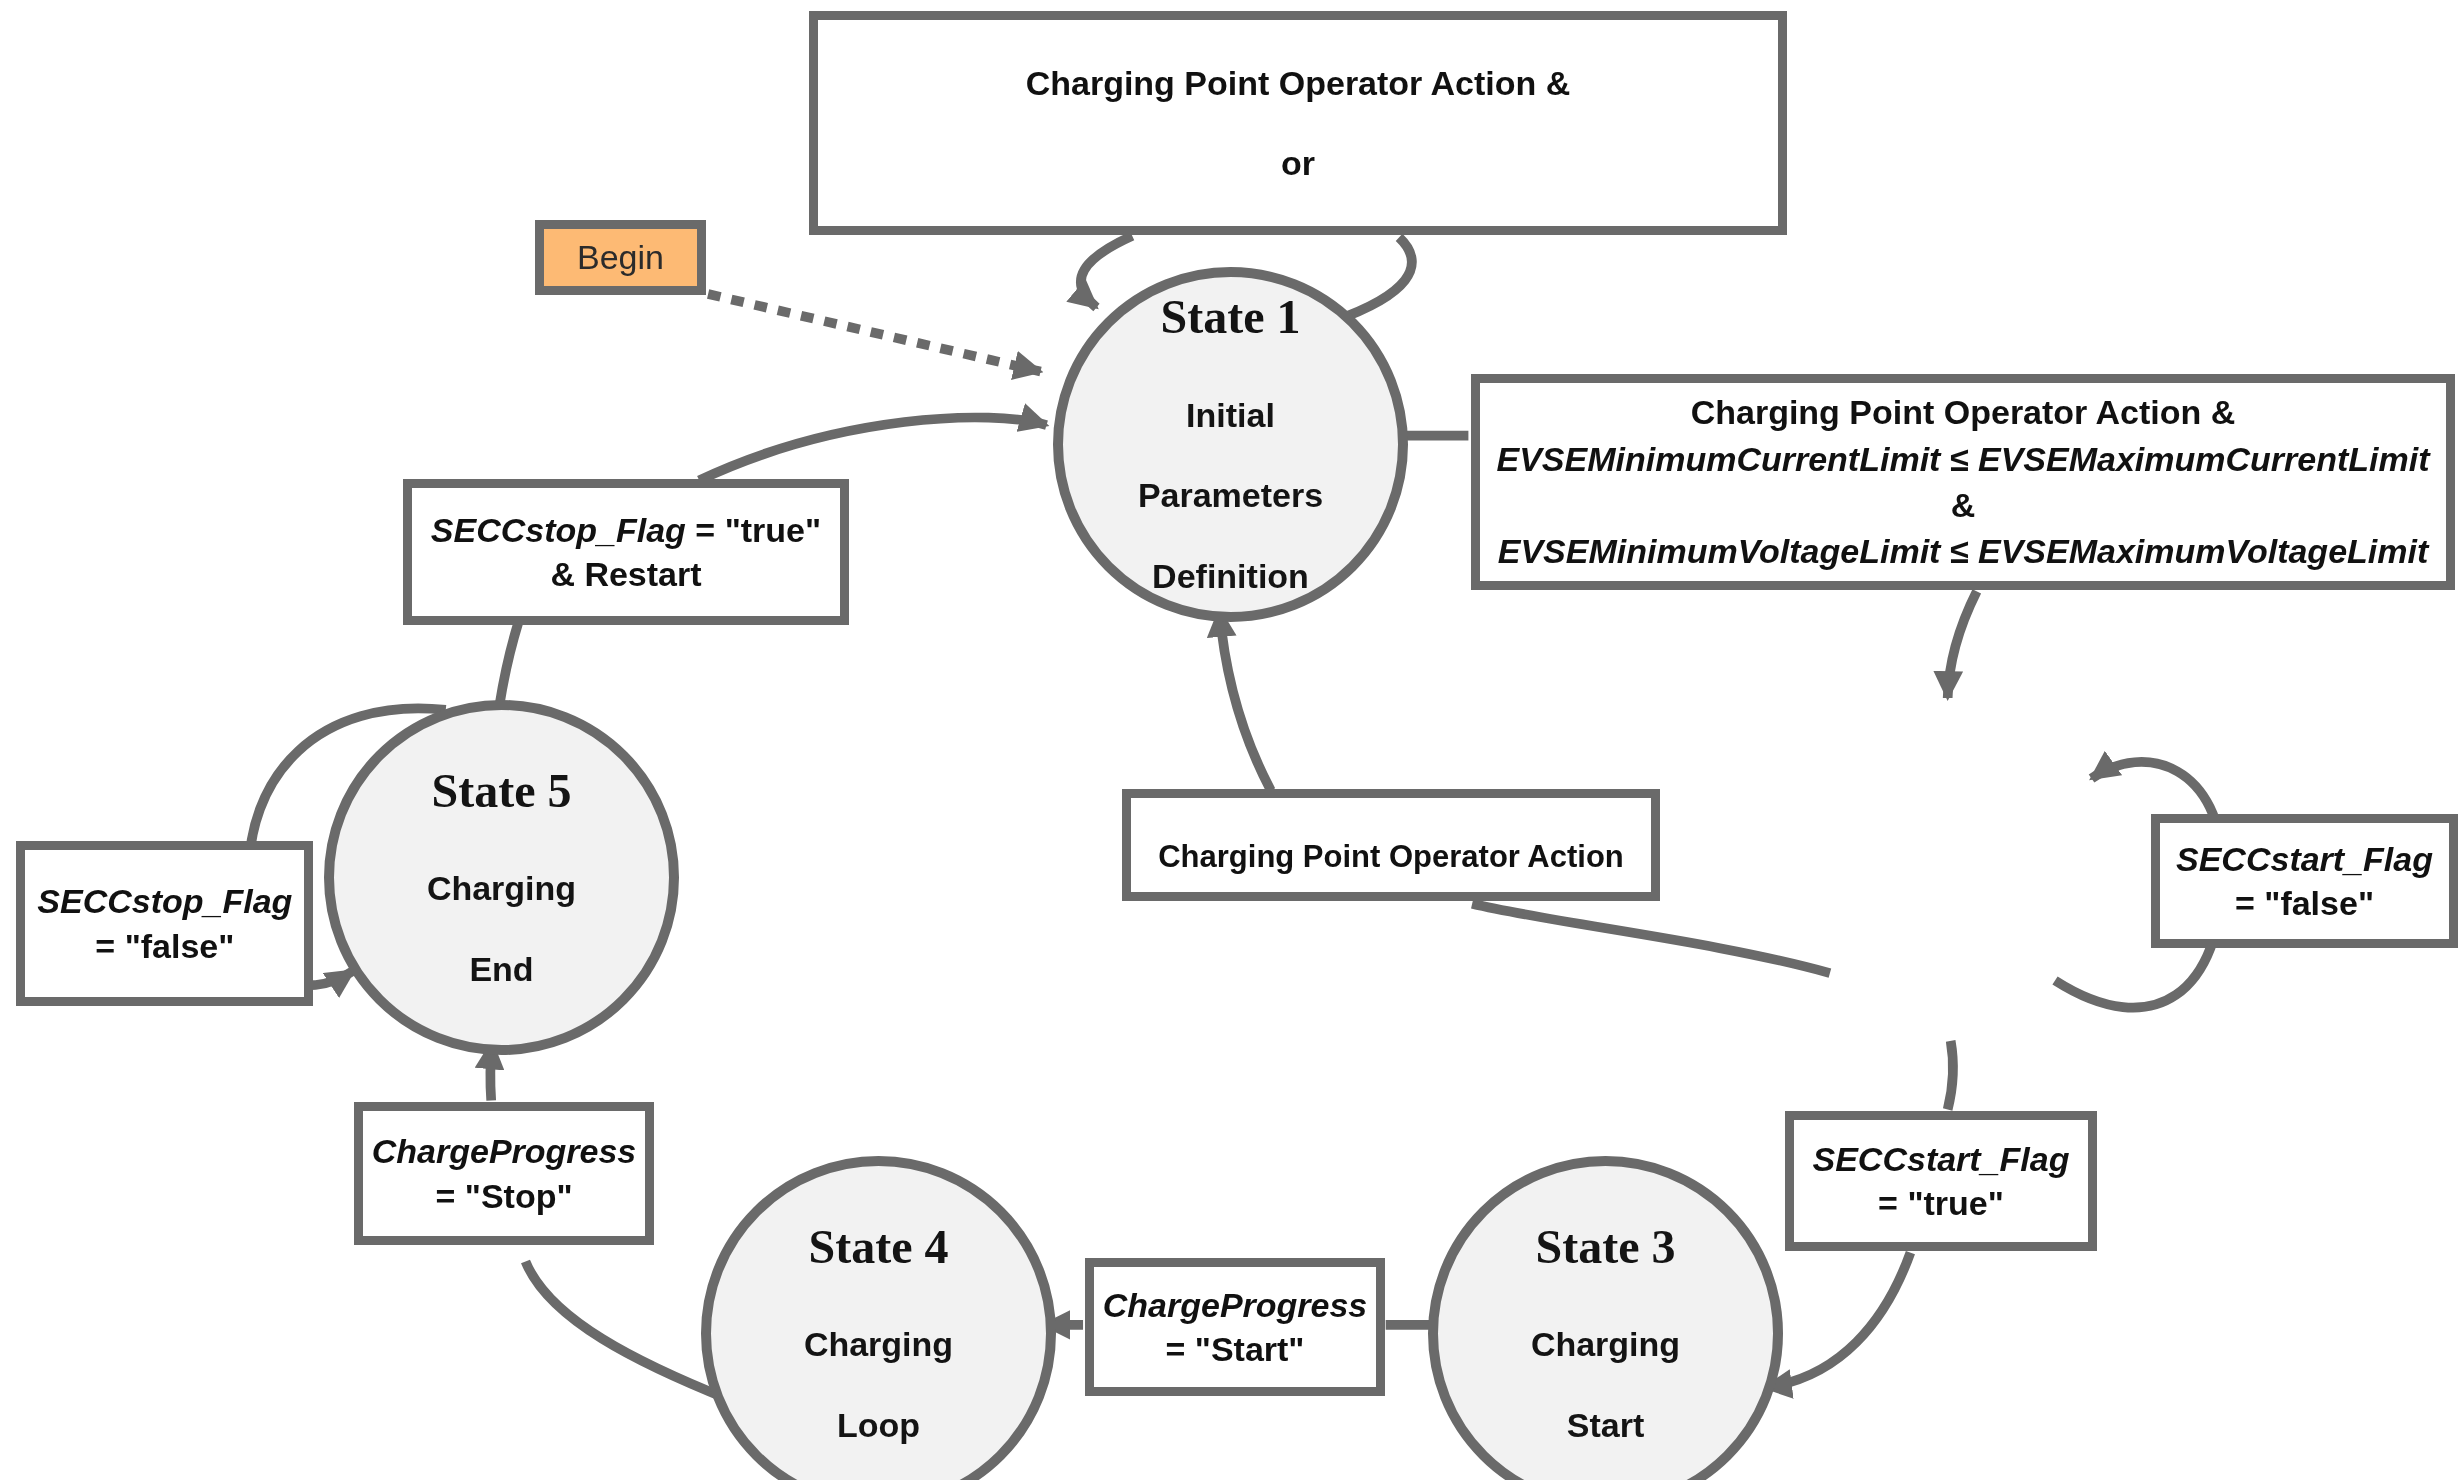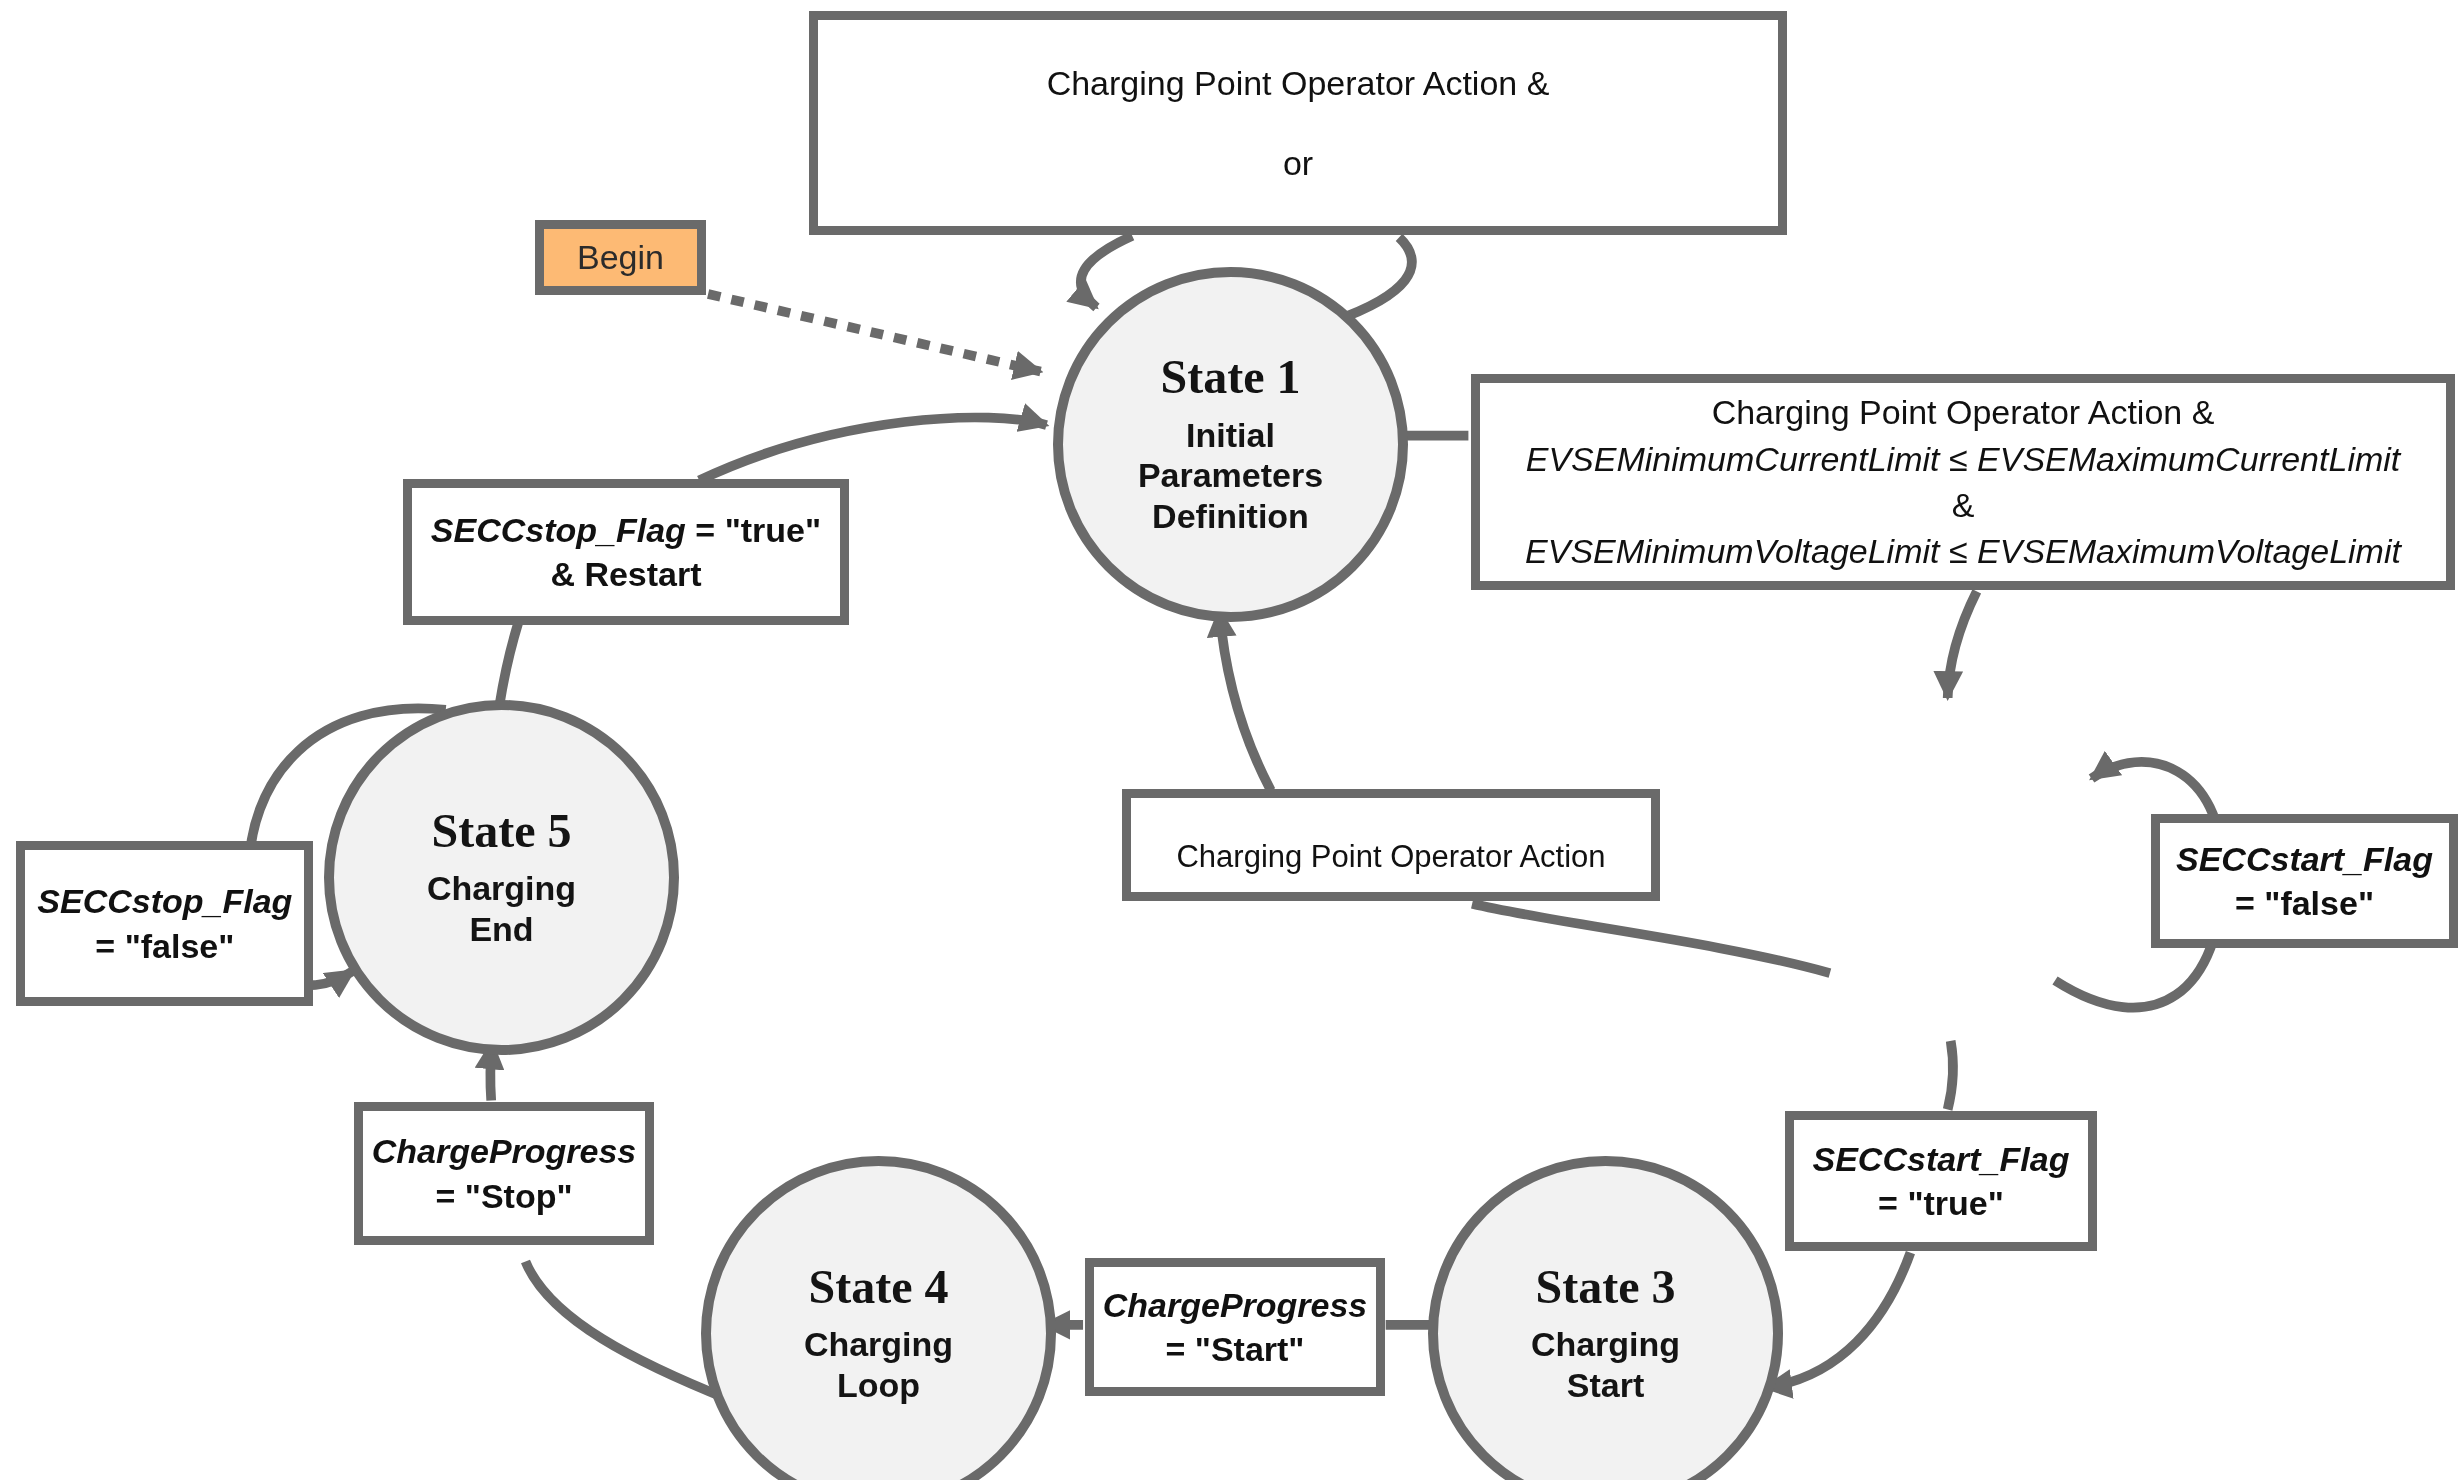--- a/index.html
+++ b/index.html
@@ -7,34 +7,34 @@
     position:relative;width:2462px;height:1481px;background:#ffffff;
     overflow:hidden;font-family:"Liberation Sans", sans-serif;
   }
   #arrow-layer{position:absolute;left:0;top:0;width:2462px;height:1481px;z-index:1;}
   .edge{stroke:#6a6a6a;stroke-width:13;fill:none;}
   .edge-dotted{stroke-dasharray:17 15;}
 
   .state{
     position:absolute;width:335px;height:335px;border:10.4px solid #6a6a6a;border-radius:50%;
     background:#f2f2f2;z-index:2;display:flex;flex-direction:column;align-items:center;
-    justify-content:center;text-align:center;color:#141414;
+    justify-content:center;text-align:center;color:#141414;gap:40px;
   }
   .state-title{
     font-family:"Liberation Serif", serif;font-weight:700;font-size:48px;line-height:1.05;
     margin-bottom:12px;color:#141414;
   }
   .state-line{font-weight:700;font-size:34px;line-height:1.2;color:#141414;}
 
   .tbox{
     position:absolute;background:#ffffff;border:9px solid #6a6a6a;z-index:3;
     display:flex;flex-direction:column;align-items:center;justify-content:space-evenly;
     text-align:center;color:#111111;box-sizing:border-box;padding:4.5px 10.4px;
   }
-  .tbox-line{font-weight:400;font-size:34px;line-height:1.25;white-space:nowrap;}
+  .tbox-line{font-weight:700;font-size:34px;line-height:1.25;white-space:nowrap;}
   .it{font-style:italic;}
   .cond-line{font-weight:700;font-size:34px;line-height:1.3;white-space:nowrap;}
 
   #begin-box{
     position:absolute;left:535px;top:220px;width:171px;height:75px;box-sizing:border-box;
     background:#fdba74;border:9px solid #6a6a6a;z-index:3;display:flex;align-items:center;
     justify-content:center;font-weight:400;font-size:34px;color:#2b2b2b;
   }
 
   #top-box{left:809px;top:11.2px;width:978px;height:224px;}

